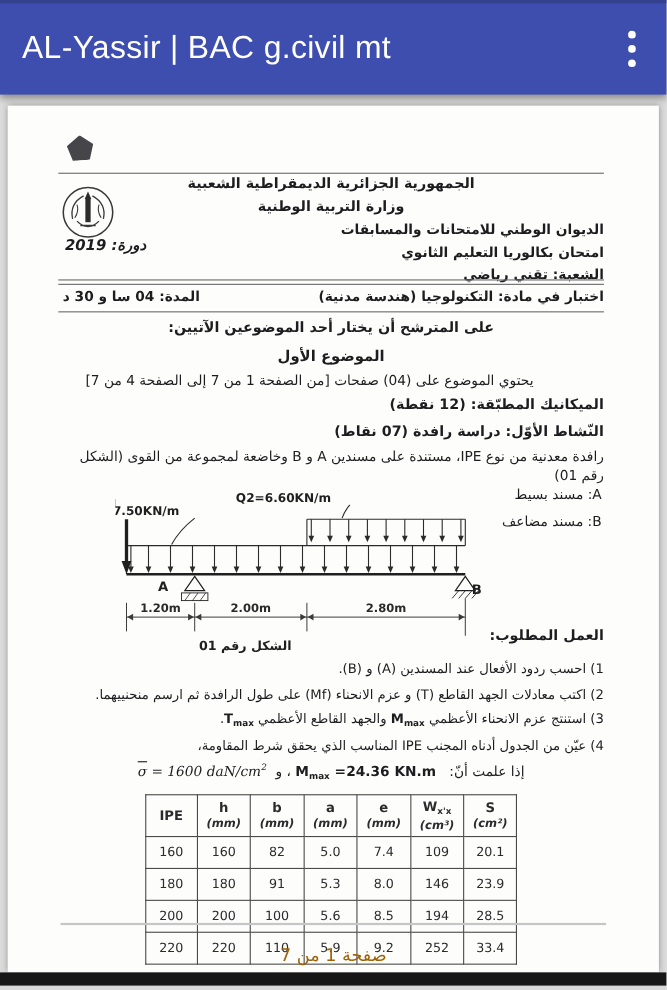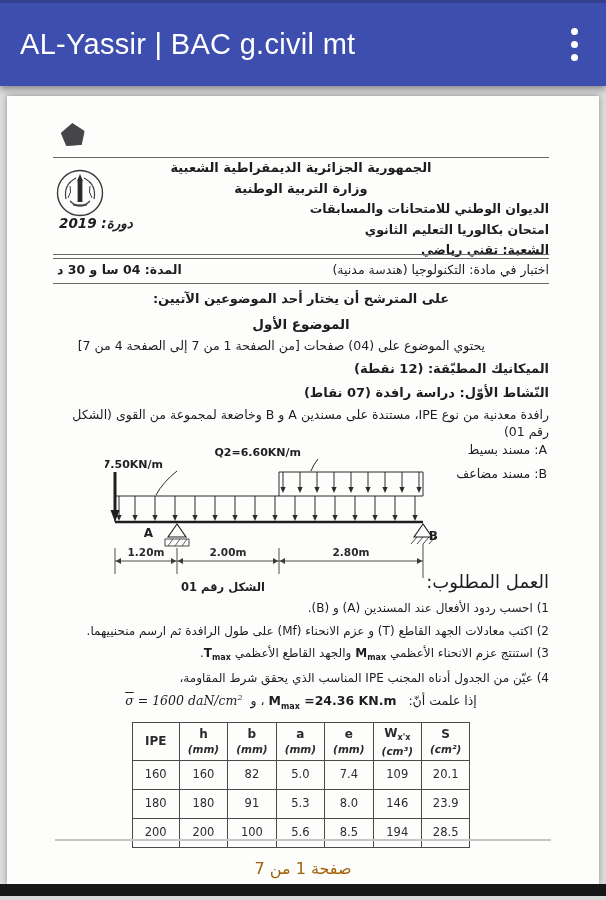--- a/index.html
+++ b/index.html
@@ -27,40 +27,40 @@
   .hdr{position:relative;height:192px;direction:ltr;}
   .pentagon{position:absolute;left:8px;top:27px;width:24px;height:23px;background:#45454a;
             clip-path:polygon(52% 0%,100% 40%,81% 100%,17% 97%,0% 38%);transform:rotate(-6deg);}
   .rule{position:absolute;left:0;right:0;border-top:1.4px solid #6a6a6a;}
   .r1{top:61px;} .r2{top:158px;} .r3{top:162px;border-top-width:1px;} .r4{top:187px;}
   .t-c{position:absolute;left:0;right:0;text-align:center;font-weight:bold;font-size:13px;direction:rtl;}
   .t-republic{top:63px;} .t-ministry{top:84px;}
   .t-r{position:absolute;right:0;font-weight:bold;font-size:12.5px;direction:rtl;text-align:right;}
   .t-office{top:105px;} .t-exam{top:126px;} .t-branch{top:146px;}
   .t-session{position:absolute;left:6px;top:118px;font-weight:bold;font-size:13.5px;direction:rtl;font-style:italic;}
-  .t-subject{position:absolute;right:0;top:166px;font-weight:normal;font-size:12.5px;direction:rtl;}
+  .t-subject{position:absolute;right:0;top:166px;font-weight:bold;font-size:12.5px;direction:rtl;}
   .t-duration{position:absolute;left:4px;top:166px;font-weight:bold;font-size:12.5px;direction:rtl;}
   .logo{position:absolute;left:2px;top:72px;width:50px;height:50px;}
 
   
   .c{text-align:center;}
   .b{font-weight:bold;}
   .choose{margin-top:2px;font-size:13px;}
   .topic{margin-top:7px;font-size:13.5px;}
   .pages{margin-top:5px;text-align:right;padding-right:64px;}
   .mech{margin-top:5px;font-size:13px;}
   .act{margin-top:7px;font-size:13px;}
   .desc{margin-top:5px;}
 
   
   .figwrap{position:relative;height:150px;margin-top:4px;}
   .beam-svg{position:absolute;left:52px;top:0;}
   .suplab{position:absolute;right:2px;font-size:12.5px;}
   .sup-a{top:-2px;} .sup-b{top:22px;}
-  .worklab{position:absolute;right:0;top:126px;font-weight:normal;font-size:18px;}
+  .worklab{position:absolute;right:0;top:126px;font-weight:bold;font-size:13px;}
   svg text{font-family:"DejaVu Sans",sans-serif;}
 
   
   .q{font-size:12px;text-align:right;margin-top:6px;}
   .q:first-of-type{margin-top:2px;}
   sub,sup{font-size:8px;}
 
   
   .given{margin-top:7px;text-align:center;font-size:12.5px;}
   .ltr{direction:ltr;unicode-bidi:isolate;display:inline-block;}
@@ -307,20 +307,29 @@
           </tr>
           <tr>
             <td>200</td>
               <td>200</td>
               <td>100</td>
               <td>5.6</td>
               <td>8.5</td>
               <td>194</td>
               <td>28.5</td>
           </tr>
+          <tr>
+            <td>220</td>
+              <td>220</td>
+              <td>110</td>
+              <td>5.9</td>
+              <td>9.2</td>
+              <td>252</td>
+              <td>33.4</td>
+          </tr>
         </tbody>
       </table>
     </div>
 
     <div class="pfooter">
       <span>صفحة 1 من 7</span>
     </div>
   </div>
 
   <div class="bottombar"></div>

